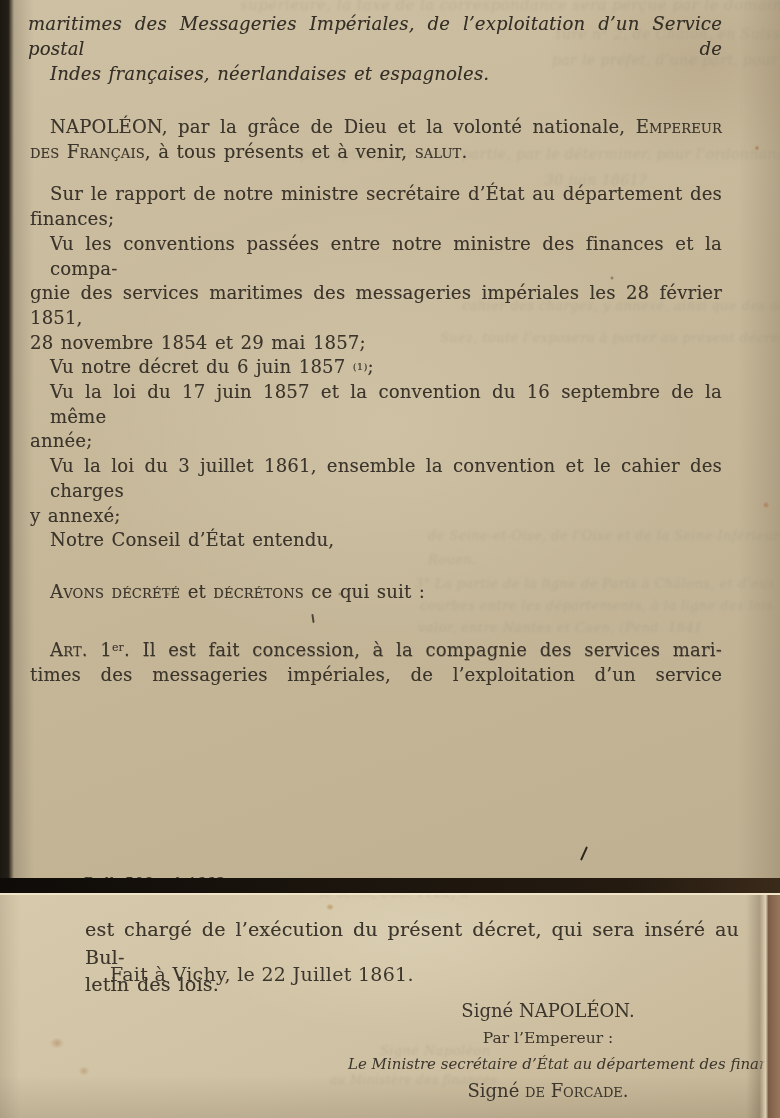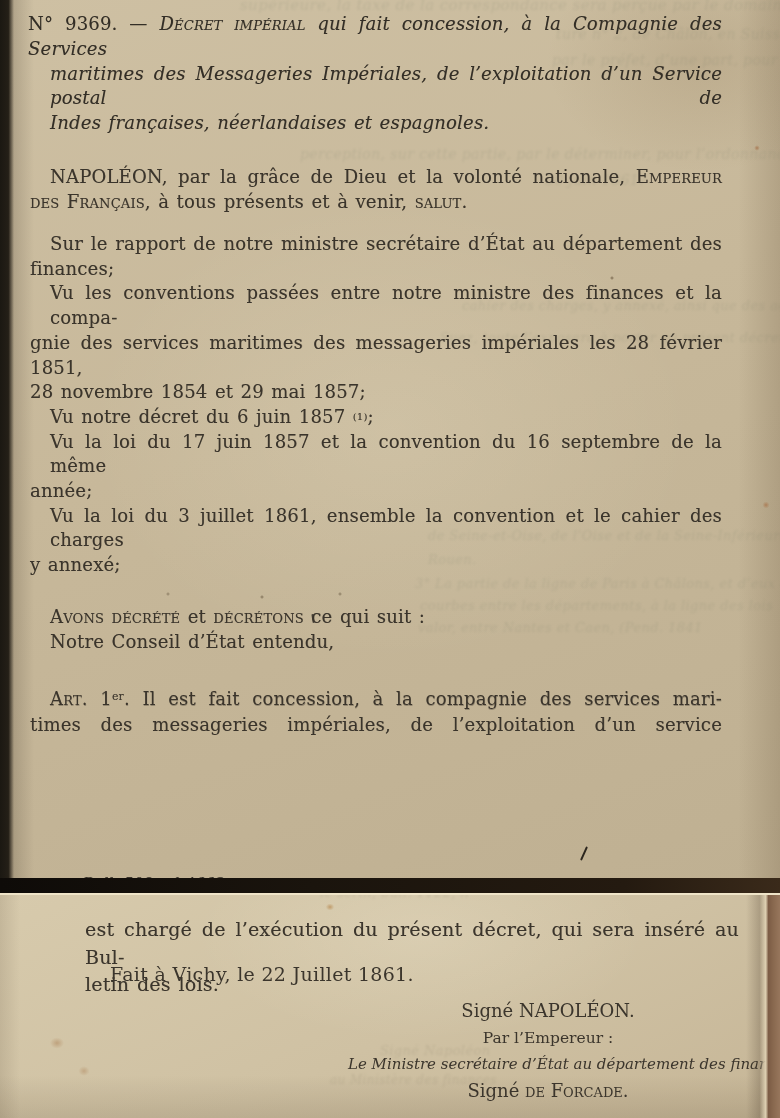--- a/index.html
+++ b/index.html
@@ -99,21 +99,20 @@
         <span class="frag" style="left: 440px; top: 330px; font-size: 13px;">Suez, toute l’exposera à porter au présent décret</span>
         <span class="frag" style="left: 428px; top: 528px; font-size: 13px;">de Seine-et-Oise, de l’Oise et de la Seine-Inférieure, avec</span>
         <span class="frag" style="left: 428px; top: 552px; font-size: 13px;">Rouen.</span>
         <span class="frag" style="left: 415px; top: 576px; font-size: 13px;">3° La partie de la ligne de Paris à Châlons, et d’eux embranch</span>
         <span class="frag" style="left: 420px; top: 598px; font-size: 13px;">courbes entre les départements, à la ligne des lois</span>
         <span class="frag" style="left: 418px; top: 620px; font-size: 13px;">valor, entre Nantes et Caen, (Pend. 1841</span>
       </div>
 
     <div class="col">
       <div class="para hang">
-          <div class="tline"><span class="rm">N° 9369. — </span><span class="sc">Décret impérial</span><span> qui fait concession, à la Compagnie des Services</span></div>
           <div class="tline">maritimes des Messageries Impériales, de l’exploitation d’un Service postal de</div>
           <div class="tline nj">Indes françaises, néerlandaises et espagnoles.</div>
         </div>
 
 
       <div class="para salutation">
           <div class="tline fl"><span>NAPOLÉON, par la grâce de Dieu et la volonté nationale, </span><span class="sc">Empereur</span></div>
           <div class="tline nj"><span class="sc">des Français</span><span>, à tous présents et à venir, </span><span class="sc">salut</span><span>.</span></div>
         </div>
 
@@ -136,26 +135,26 @@
       <div class="para">
           <div class="tline fl">Vu la loi du 17 juin 1857 et la convention du 16 septembre de la même</div>
           <div class="tline nj">année;</div>
         </div>
 
       <div class="para">
           <div class="tline fl">Vu la loi du 3 juillet 1861, ensemble la convention et le cahier des charges</div>
           <div class="tline nj">y annexé;</div>
         </div>
 
+      <div class="para council">
+          <div class="tline nj fl">Notre Conseil d’État entendu,</div>
+        </div>
+
       <div class="para enacting">
           <div class="tline nj fl"><span class="sc">Avons décrété</span><span> et </span><span class="sc">décrétons</span><span> ce qui suit :</span></div>
-        </div>
-
-      <div class="para council">
-          <div class="tline nj fl">Notre Conseil d’État entendu,</div>
         </div>
 
       <div class="para article1">
           <div class="tline fl"><span class="sc">Art.</span><span> 1</span><span class="sup">er</span><span>. Il est fait concession, à la compagnie des services mari-</span></div>
           <div class="tline">times des messageries impériales, de l’exploitation d’un service</div>
         </div>
 
     </div>
 
     <div class="footnote"><span class="fnm">(1)</span><span> Bull. 508, n° 4663.</span></div>

